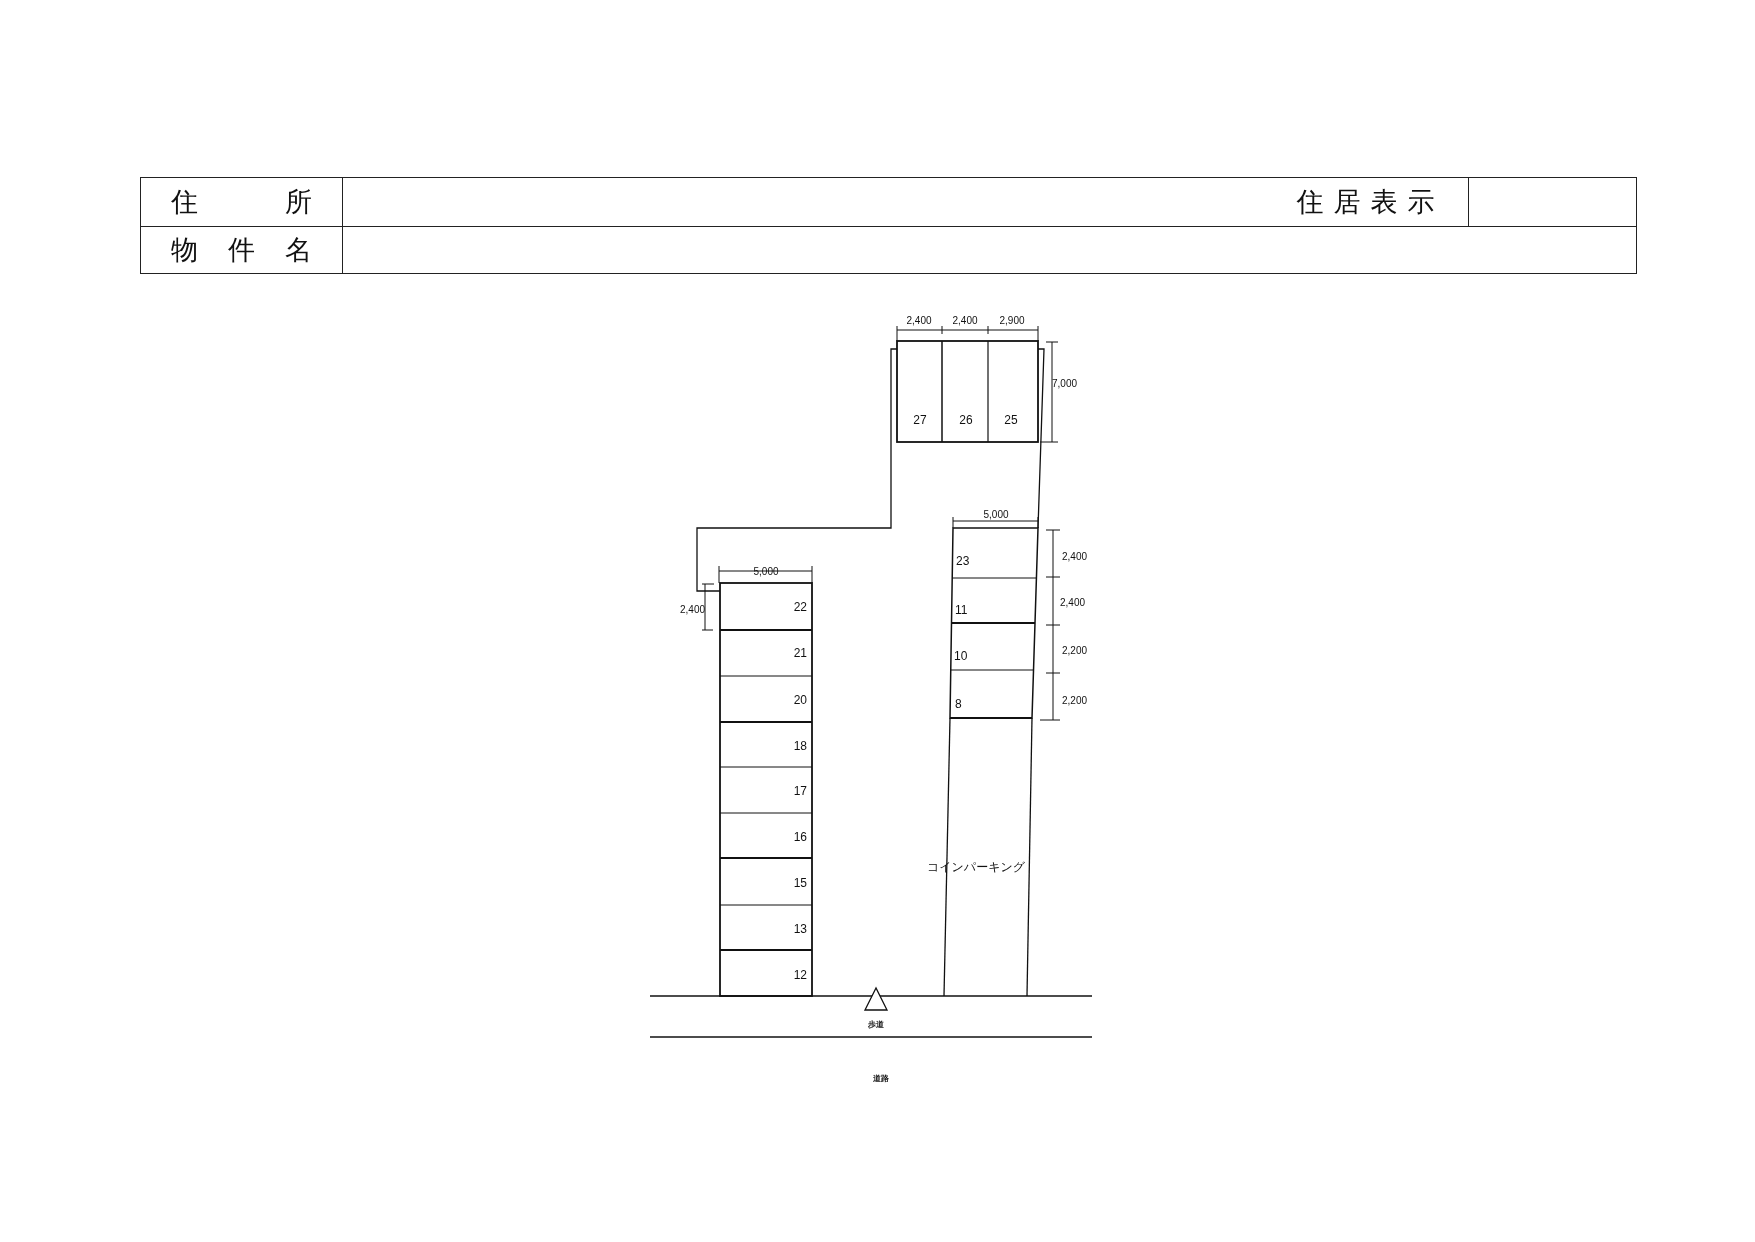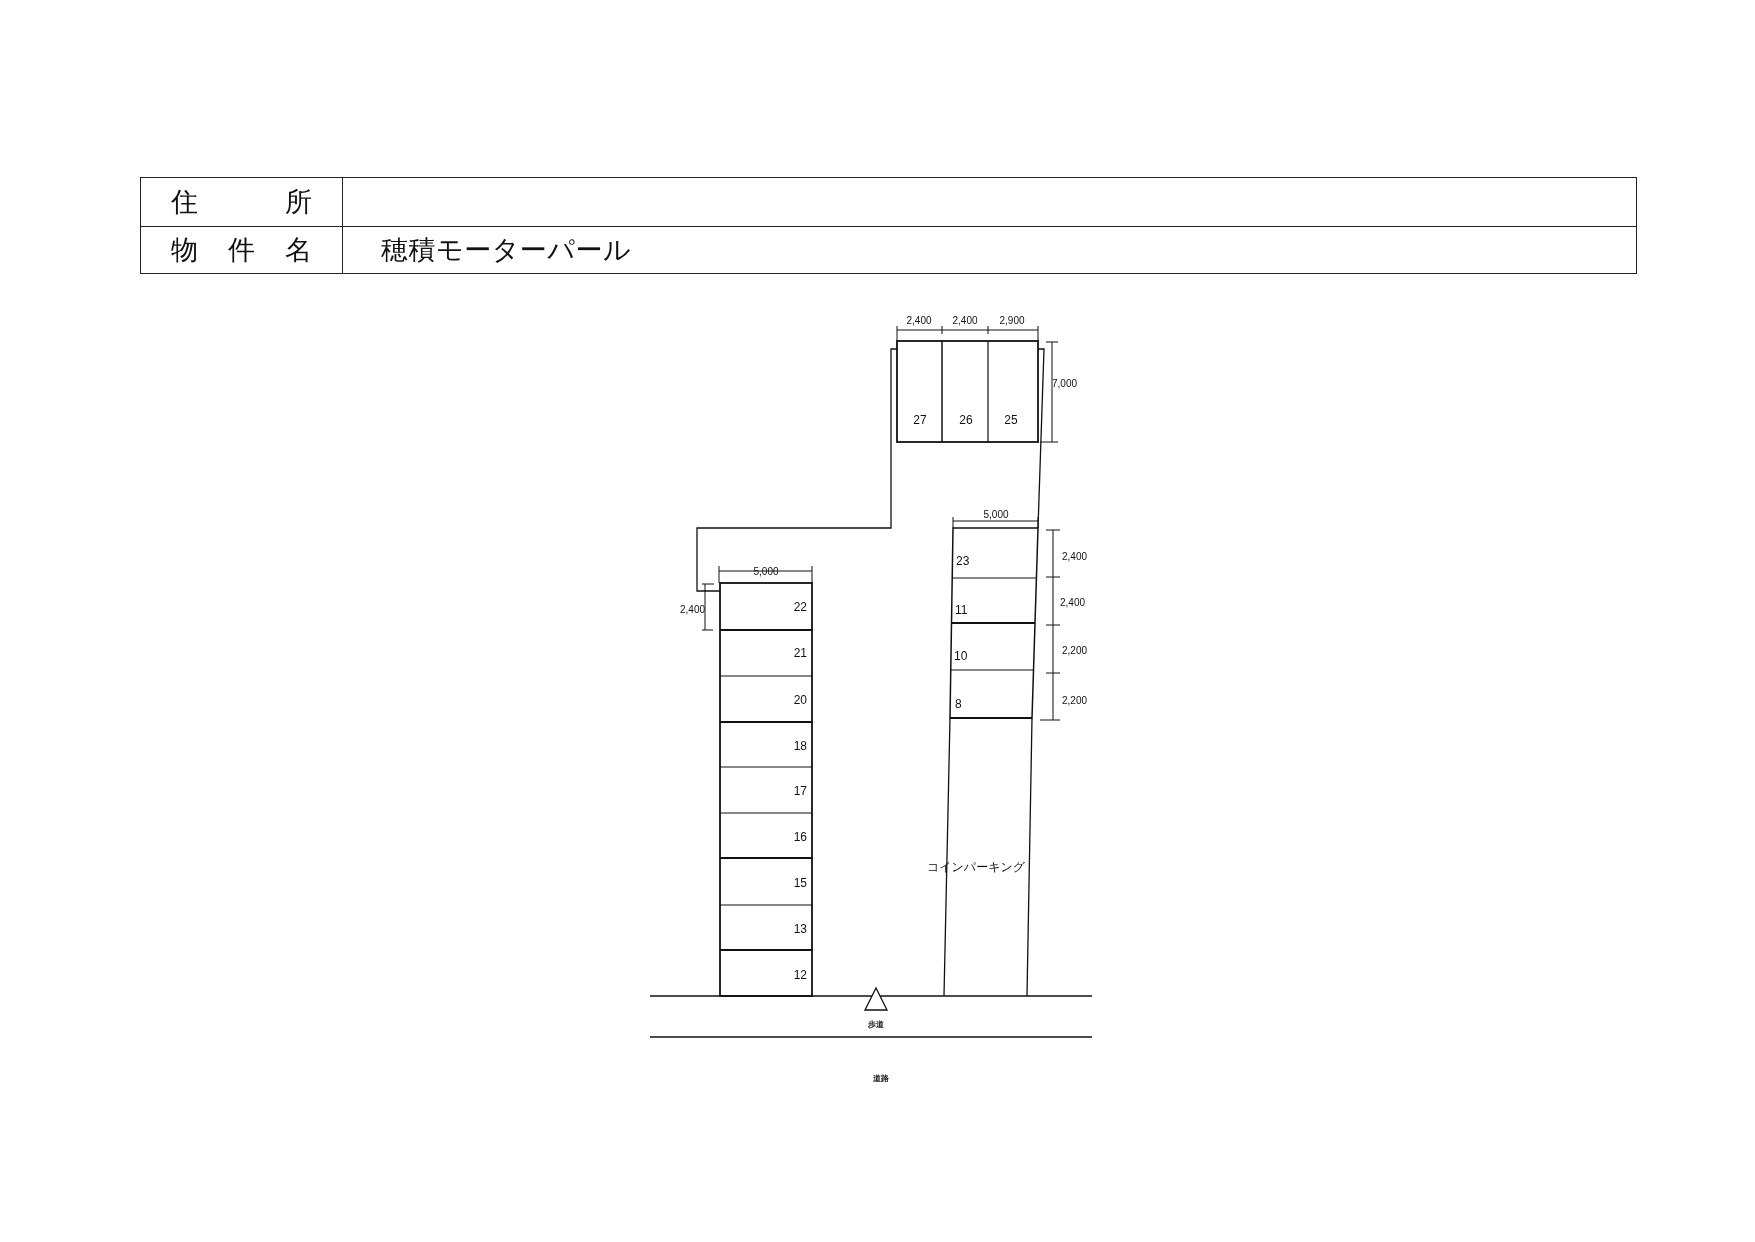--- a/index.html
+++ b/index.html
@@ -26,29 +26,29 @@
 </style>
 </head>
 <body>
 
 <div class="header-table">
   <div class="hrow r1">
     <div class="cell lbl">
       <span>住</span>
       <span>所</span>
     </div>
+    <div class="cell lbl2">住居表示</div>
     <div class="cell val2"></div>
   </div>
   <div class="hrow r2">
     <div class="cell lbl">
       <span>物</span>
       <span>件</span>
       <span>名</span>
     </div>
-    <div class="cell val">穂積モーターパール</div>
   </div>
 </div>
 
 <svg class="plan" width="1755" height="1242" viewBox="0 0 1755 1242">
   <defs>
     <marker id="tick" markerWidth="6" markerHeight="6" refX="3" refY="3" orient="auto">
       <path d="M0,3 L6,3 M3,0 L3,6" stroke="#111" stroke-width="1"></path>
     </marker>
   </defs>
   <g stroke="#111" fill="none">

